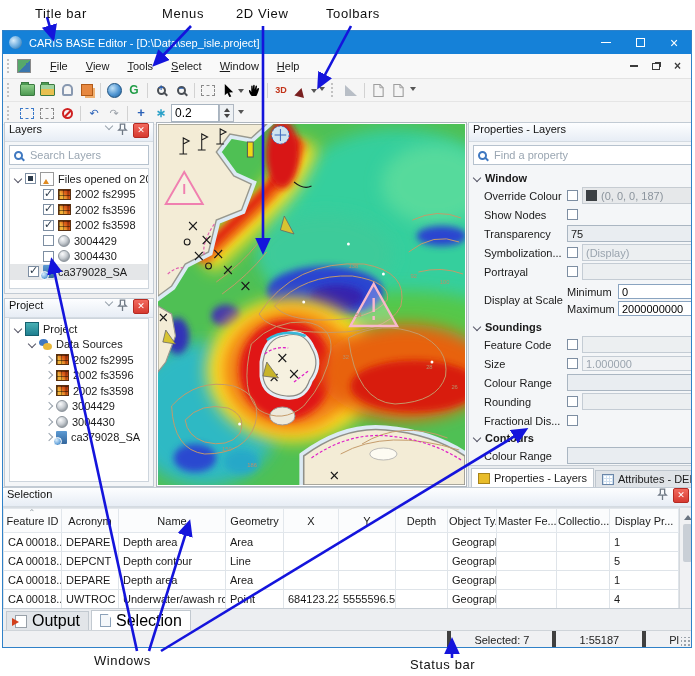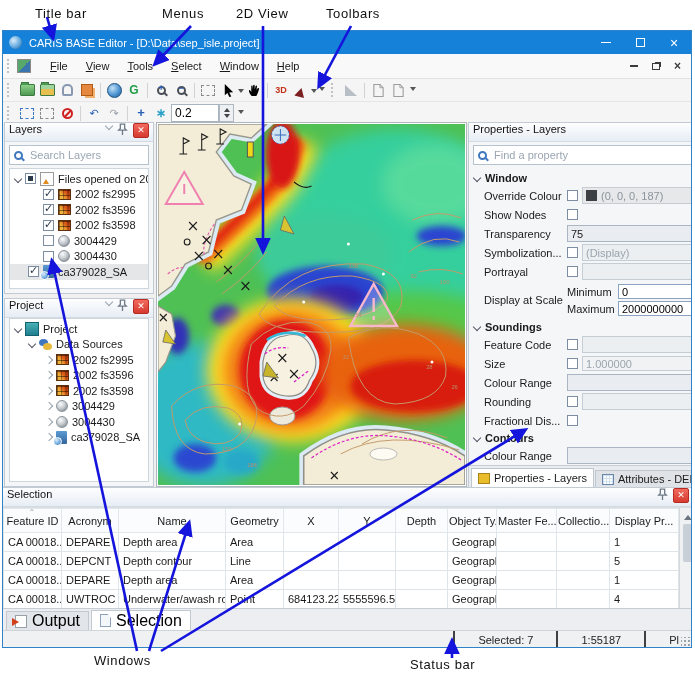--- a/index.html
+++ b/index.html
@@ -159,21 +159,21 @@
   .tabbar{position:absolute;top:577px;left:0;width:690px;height:22px;background:#eceef1;border-top:1px solid #c6cdd4;
           display:flex;align-items:flex-end;padding-left:3px;gap:2px;font-size:16px;box-sizing:border-box}
   .btab{display:flex;align-items:center;gap:5px;height:18px;padding:0 8px;border:1px solid #c2c9d0;border-bottom:none;background:#e2e5e9}
   .btab.active{background:#fff;height:19px}
   .i-out{width:10px;height:11px;background:#fff;border:1px solid #98a0a8;position:relative;flex:none}
   .i-out::after{content:"";position:absolute;left:-4px;top:2px;width:0;height:0;border:4px solid transparent;border-left:7px solid #d2401c}
   .i-selpage{width:9px;height:11px;background:#f4f7fa;border:1px solid #8aa0b8;flex:none;
       clip-path:polygon(0 0,70% 0,100% 30%,100% 100%,0 100%)}
   .statusbar{position:absolute;top:599px;left:0;width:690px;height:19px;background:#f0f1f3;border-top:1px solid #cfd4d9;
              display:flex;justify-content:flex-end;align-items:stretch;font-size:11px;color:#222;box-sizing:border-box}
-  .sseg{display:flex;align-items:center;padding:0 23px;border-left:2px solid #404040;white-space:nowrap}
+  .sseg{display:flex;align-items:center;padding:0 23px;border-left:4px solid #404040;white-space:nowrap}
   .gripdots{width:10px;align-self:flex-end;height:10px;margin:0 2px 2px 0;
       background:radial-gradient(circle,#9aa2aa 1px,transparent 1.2px);background-size:4px 4px;background-position:bottom right}
 </style>
 </head>
 <body>
 
 <svg width="0" height="0" style="position:absolute">
   <symbol id="s-cursor" viewBox="0 0 12 14">
       <path d="M2,0 L11,9 L6.8,9.2 L9,13.4 L6.9,14 L4.8,9.8 L2,12 Z" stroke="none"></path>
     </symbol>

